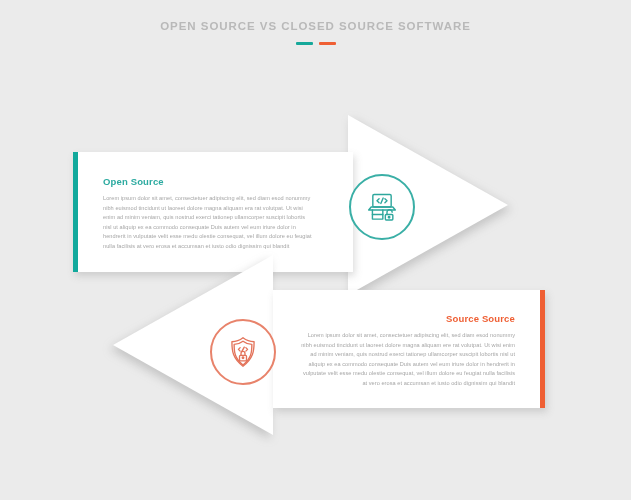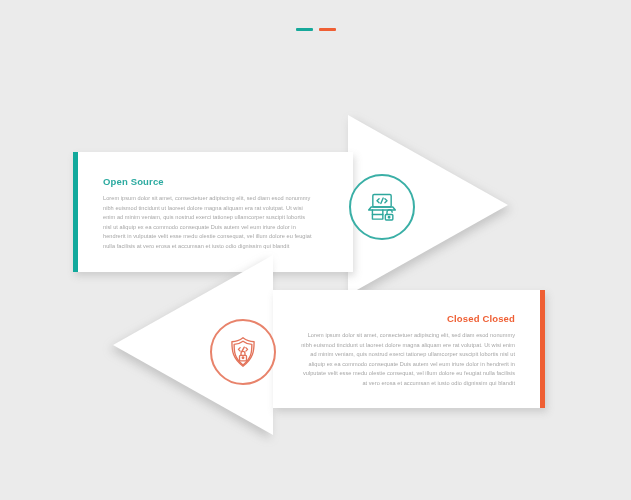--- a/index.html
+++ b/index.html
@@ -68,20 +68,21 @@
     background:#fff;
     display:flex;align-items:center;justify-content:center;
   }
 </style>
 </head>
 <body>
 
 <div id="stage">
 
   <div class="header">
+    <div class="subtitle">OPEN SOURCE VS CLOSED SOURCE SOFTWARE</div>
     <div class="rules">
       <span class="rule teal"></span>
       <span class="rule orange"></span>
     </div>
   </div>
 
   <div class="arrow-wrap" style="left:0;top:0;width:597px;height:500px;pointer-events:none;">
 
     <div class="tri right" style="left:348px;top:115px;pointer-events:auto;"></div>
 
@@ -117,21 +118,21 @@
     </div>
   </div>
 
   <div class="arrow-wrap" style="left:0;top:0;width:631px;height:500px;pointer-events:none;">
 
     <div class="tri left" style="left:113px;top:255px;pointer-events:auto;"></div>
 
     <div class="card" style="left:273px;top:290px;width:272px;height:118px;pointer-events:auto;">
       <div class="side-bar" style="right:0;background:#ef5f34;"></div>
       <div class="card-inner">
-        <div class="sec-title" style="right:30px;top:23px;color:#ef5f34;text-align:right;">Closed Closed</div>
+        <div class="sec-title" style="right:30px;top:23px;color:#ef5f34;text-align:right;">Source Source</div>
         <div class="sec-body" style="right:30px;top:41px;width:214px;text-align:right;">Lorem ipsum dolor sit amet, consectetuer adipiscing elit, sed diam esod nonummy nibh euismod tincidunt ut laoreet dolore magna aliquam ere rat volutpat. Ut wisi enim ad minim veniam, quis nostrud exerci tationep ullamcorper suscipit lobortis nisl ut aliquip ex ea commodo consequate Duis autem vel eum iriure dolor in hendrerit in vulputate velit esse medu olestie consequat, vel illum dolore eu feugiat nulla facilisis at vero erosa et accumsan et iusto odio dignissim qui blandit</div>
       </div>
     </div>
 
     <div class="icon-circle" style="left:210px;top:319px;width:62px;height:62px;
                 border:2px solid #e8836b;pointer-events:auto;">
       <span style="display:block;width:38px;height:38px;">
         <svg viewBox="0 0 48 48" width="38" height="38" fill="none" stroke="#e3735a" stroke-width="1.7" stroke-linecap="round" stroke-linejoin="round">
 
           <path d="M24 6 C19 10 13 11 10 11 c0 12 1 21 14 31 c13 -10 14 -19 14 -31 c-3 0 -9 -1 -14 -5 Z"></path>

